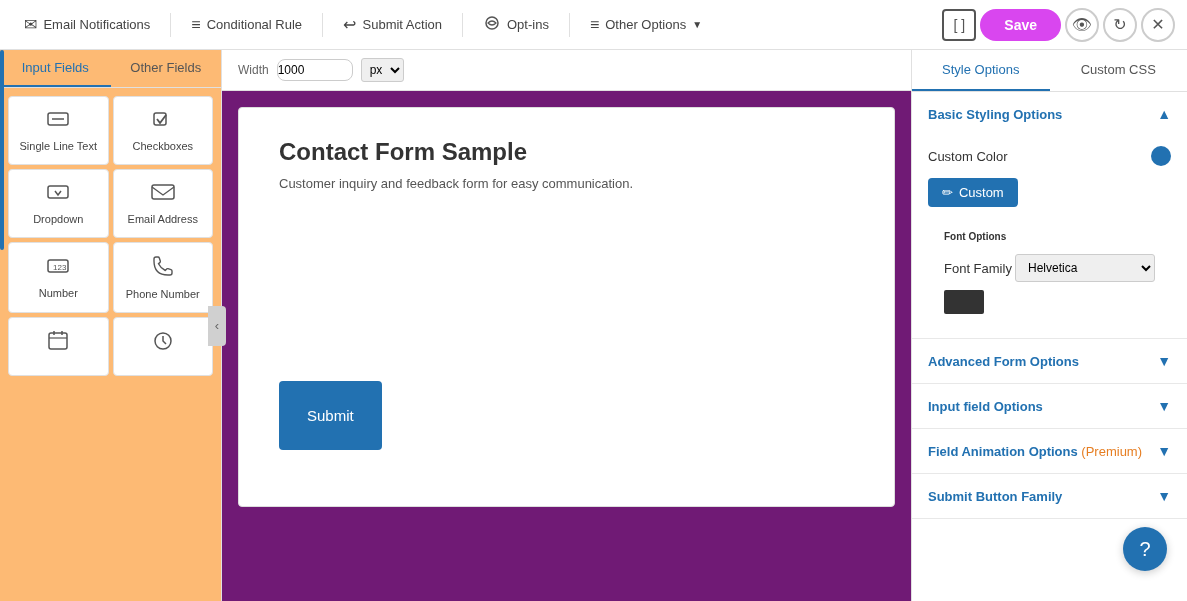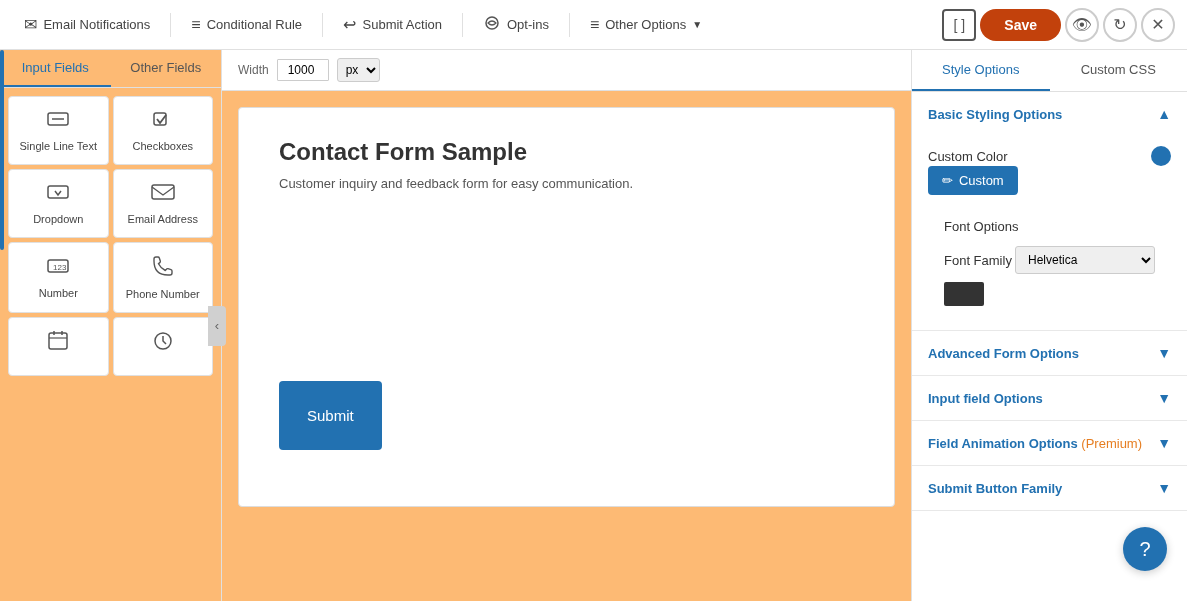--- a/index.html
+++ b/index.html
@@ -11,21 +11,21 @@
       padding: 0 12px; height: 50px; gap: 4px;
     }
     .nav-item {
       display: flex; align-items: center; gap: 6px; padding: 6px 12px;
       border-radius: 4px; cursor: pointer; color: #444; font-size: 13px; white-space: nowrap;
     }
     .nav-icon { font-size: 16px; }
     .nav-divider { width: 1px; height: 24px; background: #e0e0e0; margin: 0 4px; }
     .nav-spacer { flex: 1; }
     .nav-bracket { width: 34px; height: 32px; border: 2px solid #555; border-radius: 4px; display: flex; align-items: center; justify-content: center; font-size: 14px; color: #555; cursor: pointer; }
-    .save-btn { background: #c2410c; color: #fff; border: none; border-radius: 20px; padding: 8px 24px; font-size: 14px; font-weight: 600; cursor: pointer; }
+    .save-btn { background: #d946ef; color: #fff; border: none; border-radius: 20px; padding: 8px 24px; font-size: 14px; font-weight: 600; cursor: pointer; }
     .nav-icon-btn { width: 34px; height: 34px; border-radius: 50%; border: 2px solid #ccc; display: flex; align-items: center; justify-content: center; cursor: pointer; color: #555; font-size: 16px; }
 
     
     .main-layout { display: flex; height: calc(601px - 50px); }
 
     
     .left-panel { width: 222px; background: #fdba74; border-right: 1px solid #e0e0e0; display: flex; flex-direction: column; flex-shrink: 0; }
     .field-tabs { display: flex; border-bottom: 1px solid #e0e0e0; }
     .field-tab { flex: 1; padding: 10px 8px; text-align: center; cursor: pointer; font-size: 13px; color: #555; }
     .field-tab.active { color: #2271b1; border-bottom: 2px solid #2271b1; font-weight: 500; }
@@ -39,24 +39,24 @@
     .field-icon { font-size: 20px; color: #555; }
 
     
     .collapse-handle {
       position: absolute; left: 208px; top: 50%; transform: translateY(-50%);
       width: 18px; height: 40px; background: #d0d0d0; border-radius: 0 4px 4px 0;
       display: flex; align-items: center; justify-content: center; cursor: pointer; color: #666; z-index: 10;
     }
 
     
-    .canvas-area { flex: 1; display: flex; flex-direction: column; background: #fdba74; overflow: hidden; position: relative; }
+    .canvas-area { flex: 1; display: flex; flex-direction: column; background: #701a75; overflow: hidden; position: relative; }
     .canvas-toolbar { display: flex; align-items: center; gap: 8px; padding: 8px 16px; background: #fff; border-bottom: 1px solid #e0e0e0; }
     .canvas-toolbar label { font-size: 12px; color: #666; }
-    .width-input { width: 52px; border: 1px solid #ccc; border-radius: 1px; padding: 3px 10px; font-size: 12px; }
+    .width-input { width: 76px; border: 1px solid #ccc; border-radius: 8px; padding: 3px 0; font-size: 12px; }
     .unit-select { border: 1px solid #ccc; border-radius: 3px; padding: 3px 4px; font-size: 12px; }
     .canvas-scroll { flex: 1; overflow: auto; padding: 16px; }
     .form-canvas {
       background: #fff; border: 1px solid #ddd; border-radius: 4px; min-height: 400px; padding: 30px 40px;
       max-width: 100%;
     }
     .form-title { font-size: 24px; font-weight: 700; margin-bottom: 10px; }
     .form-desc { font-size: 13px; color: #555; margin-bottom: 30px; }
     .submit-btn { background: #2271b1; color: #fff; border: none; border-radius: 4px; padding: 26px 28px; font-size: 15px; cursor: pointer; }
 
@@ -69,29 +69,29 @@
     
     .accordion-section { border-bottom: 1px solid #e8e8e8; }
     .accordion-header {
       display: flex; align-items: center; justify-content: space-between;
       padding: 14px 16px; cursor: pointer; font-size: 13px; font-weight: 600; color: #2271b1;
     }
     .accordion-icon { font-size: 14px; color: #2271b1; }
     .accordion-body { padding: 10px 16px 16px; }
 
     
-    .custom-color-row { display: flex; align-items: center; justify-content: space-between; }
+    .custom-color-row { display: flex; align-items: center; justify-content: space-between; margin-bottom: 12px; }
     .color-toggle { width: 20px; height: 20px; background: #2271b1; border-radius: 50%; cursor: pointer; }
     .custom-btn {
       display: flex; align-items: center; gap: 6px; background: #2271b1; color: #fff;
       border: none; border-radius: 4px; padding: 7px 14px; font-size: 13px; cursor: pointer;
     }
 
     
-    .font-options-header { font-size: 13px; font-weight: 400; color: #333; padding: 12px 16px 8px; }
+    .font-options-header { font-size: 10px; font-weight: 700; color: #333; padding: 12px 16px 8px; }
     .font-row { display: flex; align-items: center; justify-content: space-between; padding: 4px 16px 8px; }
     .font-select { border: 1px solid #ccc; border-radius: 3px; padding: 5px 8px; font-size: 12px; min-width: 100px; }
 
     
     .color-preview { width: 40px; height: 24px; background: #333; border-radius: 2px; margin: 0 16px 8px; }
 
     
     .accordion-row {
       display: flex; align-items: center; justify-content: space-between;
       padding: 14px 16px; cursor: pointer; border-bottom: 1px solid #e8e8e8; font-size: 13px;

